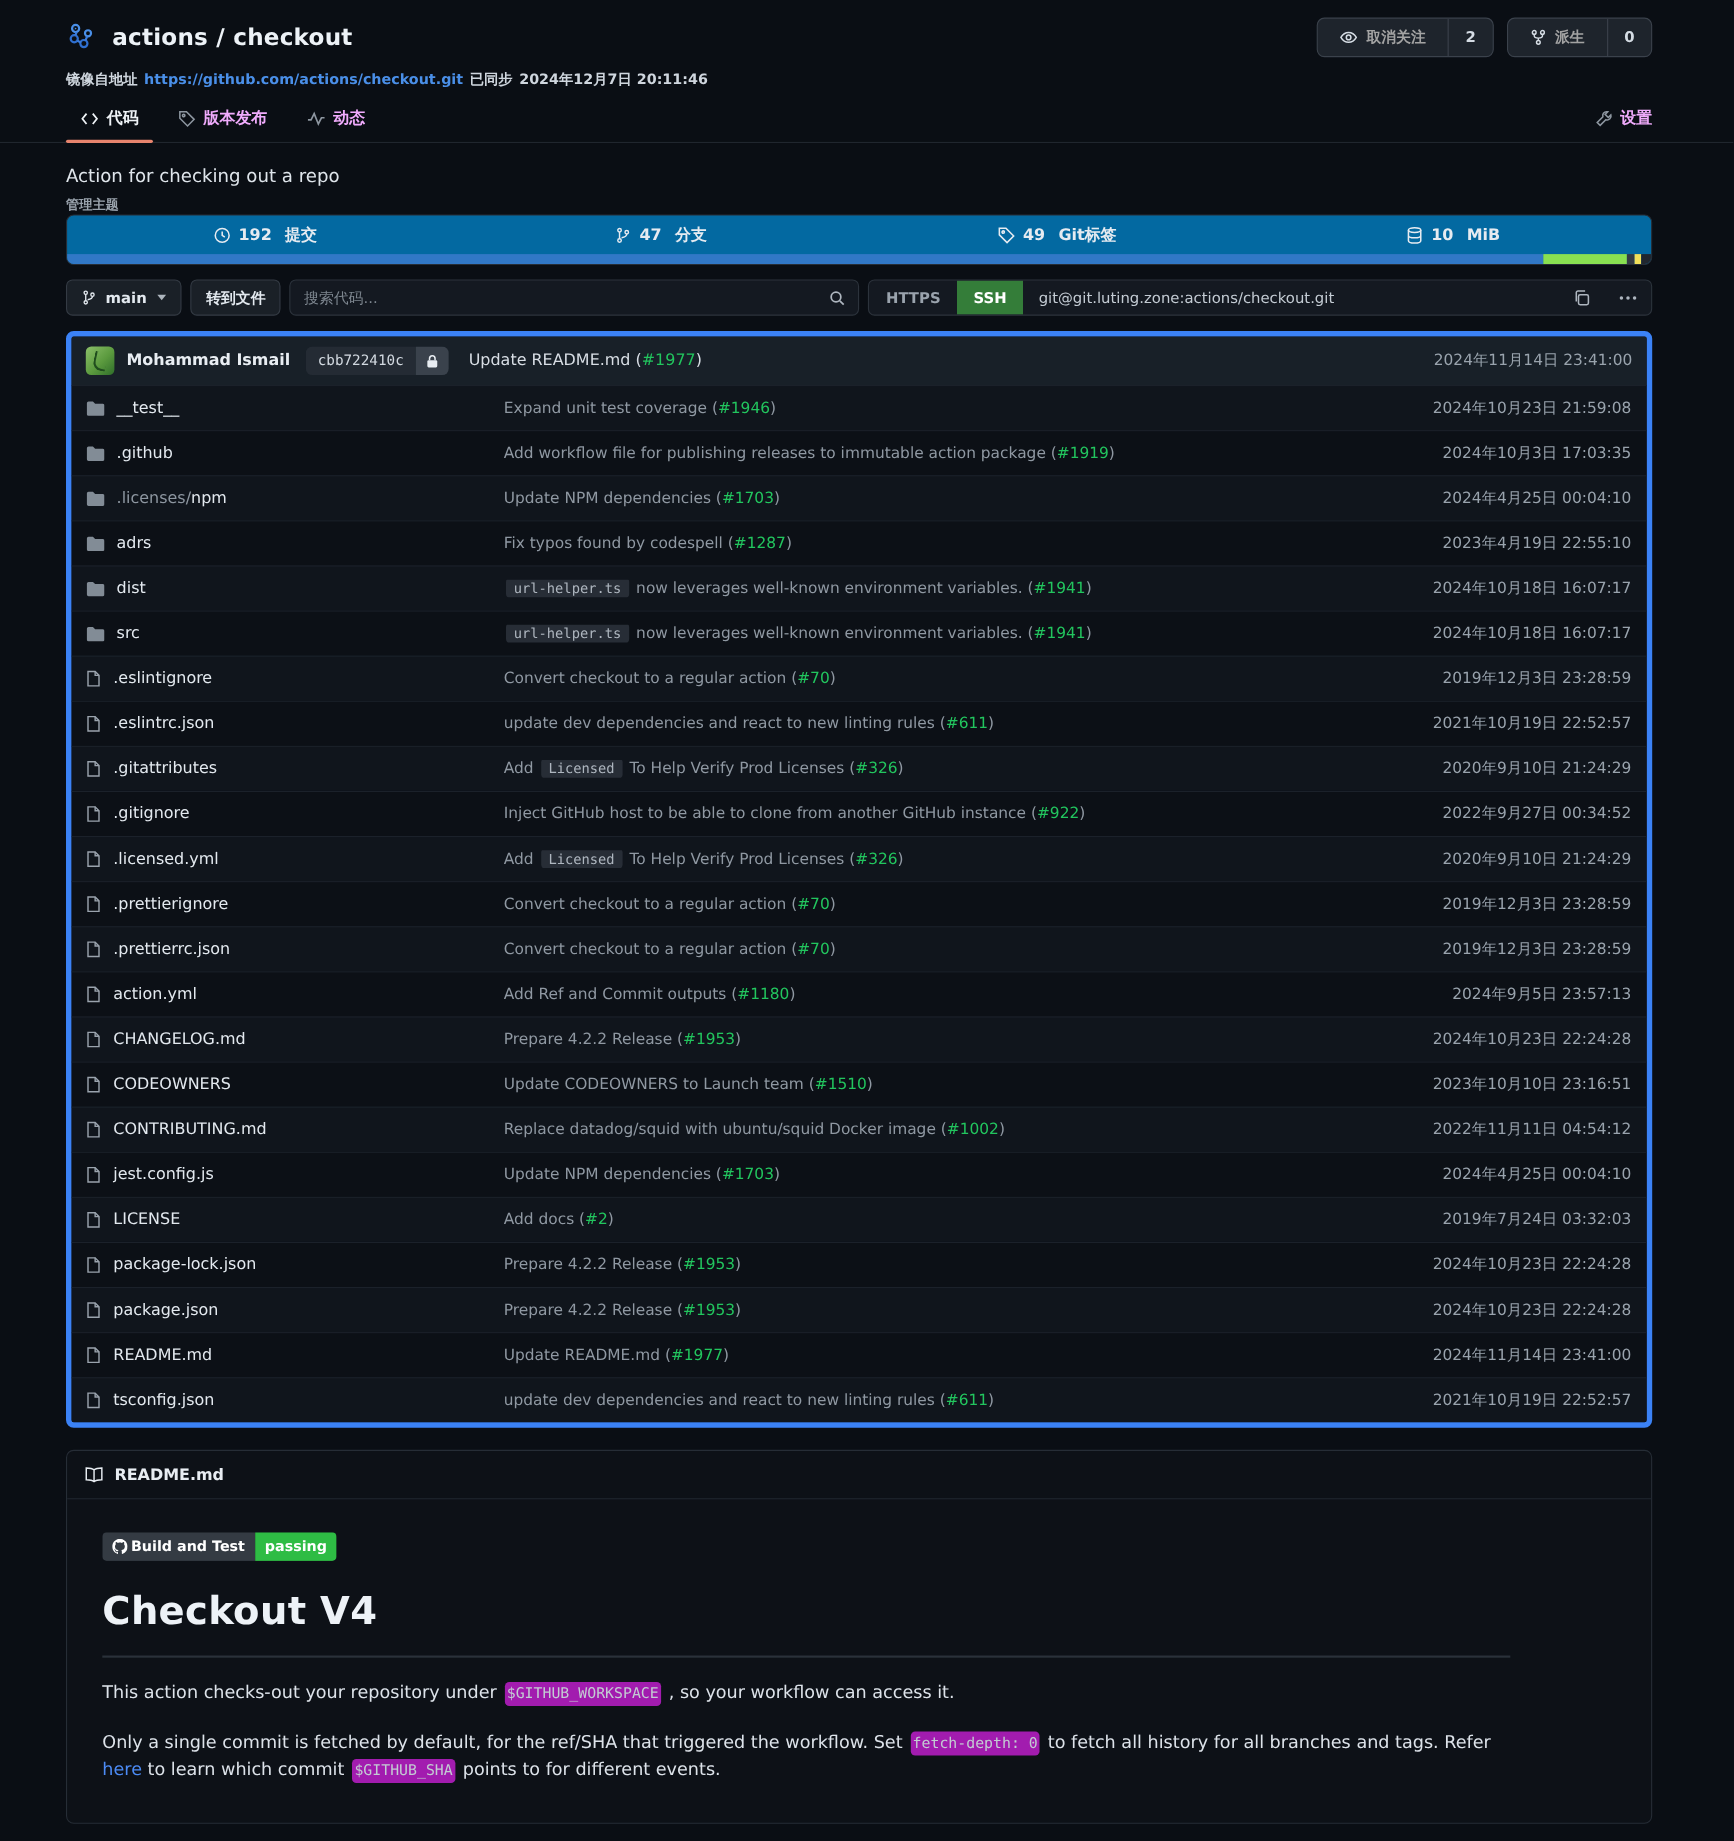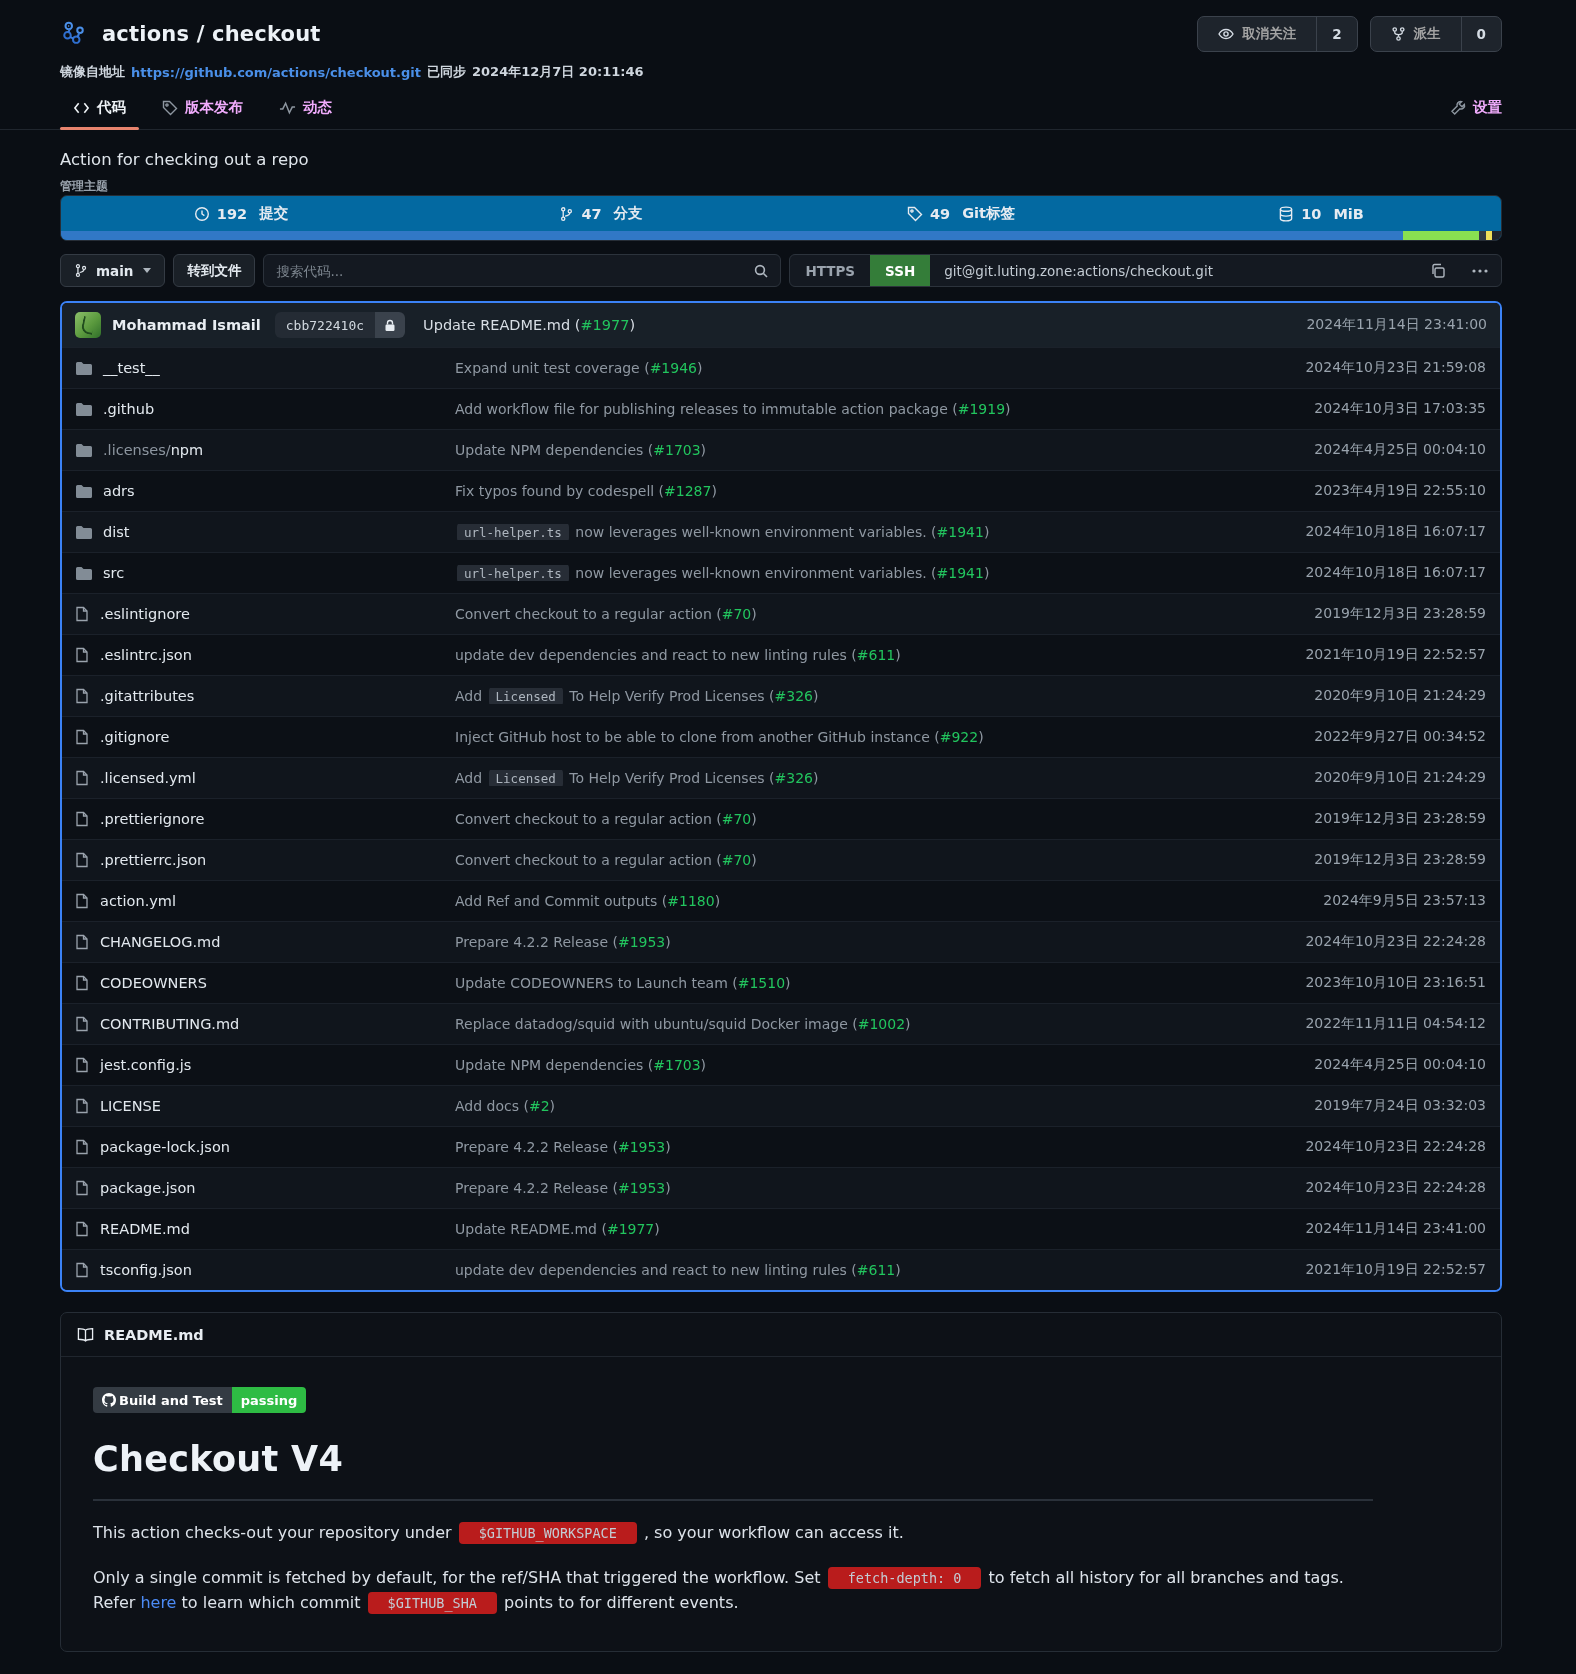--- a/index.html
+++ b/index.html
@@ -69,21 +69,21 @@
   .clone-group { flex:1; display:flex; align-items:stretch; border:1px solid #2c333c; border-radius:6px;
     overflow:hidden; background:#141921; }
   .proto { display:flex; align-items:center; padding:0 15px; font-size:13.5px; color:#9aa3ad;
     font-weight:bold; cursor:pointer; }
   .proto.active { background:#347d39; color:#fff; }
   .clone-url { flex:1; display:flex; align-items:center; padding:0 14px; color:#c3cbd3; font-size:13.5px; }
   .icon-btn { width:42px; display:flex; align-items:center; justify-content:center; color:#aeb6bf;
     cursor:pointer; }
 
   
-  .table-box { margin-top:14px; border:2px solid #3b82f6; border-radius:7px; overflow:hidden; background:#0d1117; }
+  .table-box { margin-top:14px; border:5px solid #3b82f6; border-radius:7px; overflow:hidden; background:#0d1117; }
   .commit-head { display:flex; align-items:center; height:44px; background:#182028; padding:0 13px; }
   .avatar { width:26px; height:26px; border-radius:5px; overflow:hidden; flex:none;
     background:linear-gradient(135deg,#8cc06a 0%,#5b9a3e 55%,#2f6e2a 100%); position:relative; cursor:pointer;}
   .avatar:after{ content:""; position:absolute; left:7px; top:5px; width:10px; height:15px;
     border-left:2px solid #204d1e; border-bottom:2px solid #204d1e; border-radius:0 0 0 8px; transform:rotate(12deg); }
   .commit-author { margin-left:11px; font-weight:bold; color:#e8edf2; font-size:14.5px; cursor:pointer; }
   .hash-badge { display:flex; align-items:stretch; margin-left:14px; border-radius:6px; overflow:hidden;
     height:26px; cursor:pointer; }
   .hash-part { display:flex; align-items:center; padding:0 11px; background:#242b34; color:#d2d9e0; font-size:13px; }
   .lock-part { display:flex; align-items:center; padding:0 9px; background:#3a424c; color:#e8edf2; }
@@ -108,21 +108,21 @@
     border-bottom:1px solid #20262e; font-weight:bold; font-size:14.5px; color:#e8edf2; }
   .readme-body { padding:30px 128px 30px 32px; }
   .badge { display:inline-flex; height:26px; border-radius:4px; overflow:hidden; cursor:pointer; }
   .badge-left { display:flex; align-items:center; gap:3px; background:#343b43; color:#fff;
     font-size:13px; font-weight:bold; padding:0 9px; }
   .badge-right { display:flex; align-items:center; background:#2ebc44; color:#fff; font-size:13px;
     font-weight:bold; padding:0 9px; }
   .readme-body h1 { margin-top:26px; font-size:35px; font-weight:bold; color:#edf2f7; letter-spacing:.3px; }
   .readme-hr { margin-top:20px; border:none; border-top:2px solid #2a313a; }
   .readme-body p { margin-top:20px; font-size:16px; line-height:1.55; color:#dde3ea; }
-  .readme-body p .code-chip { font-size:13.5px; background:#b91c1c; color:#c3cbd3; padding:3px 20px; }
+  .readme-body p .code-chip { font-size:13.5px; background:#a21caf; color:#c3cbd3; padding:3px 2px; }
   .readme-body p a { color:#4c8bf5; }
 </style>
 </head>
 <body>
 
 <div class="hdr">
   <div class="title-row">
     <span class="ic repo-ic">
       <svg width="30" height="30" viewBox="0 0 24 24" fill="none" stroke="#4a8fe8" stroke-width="1.6">
         <circle cx="7" cy="5.5" r="2.6"></circle>

